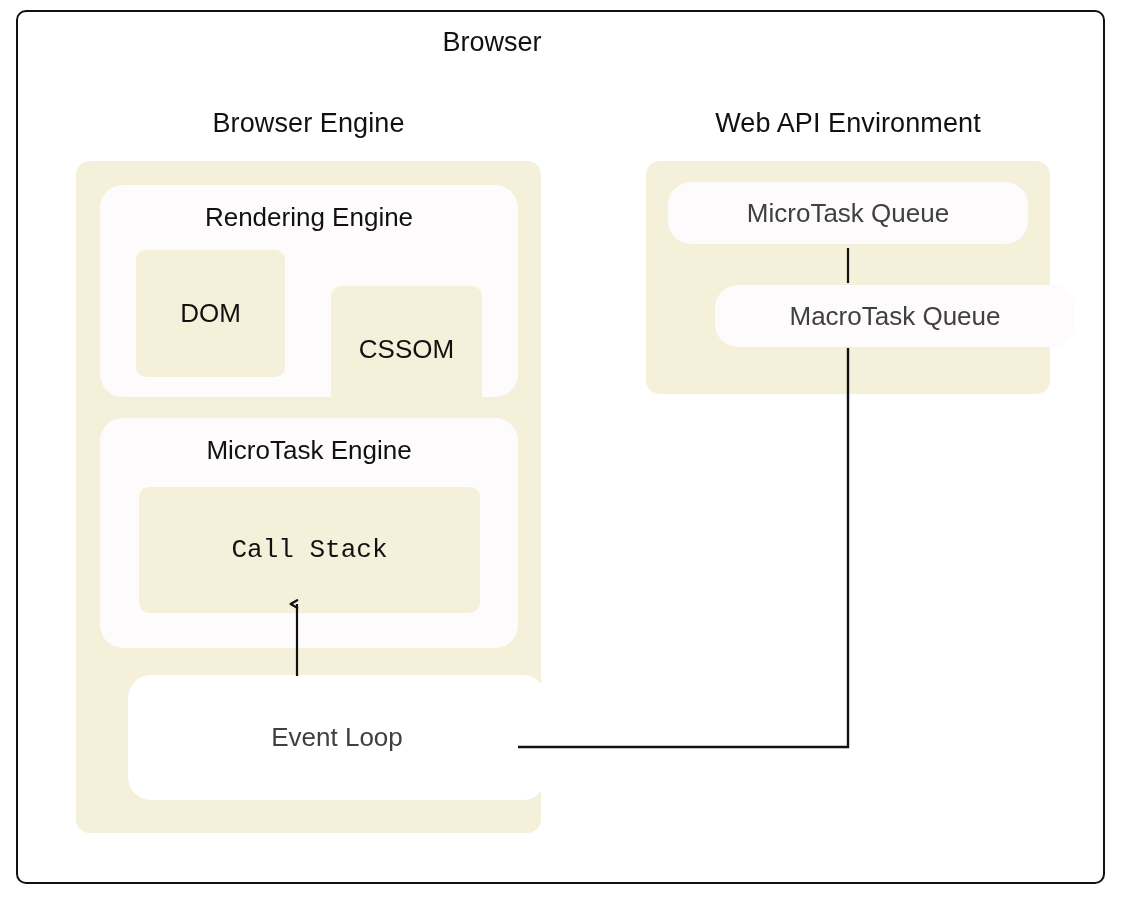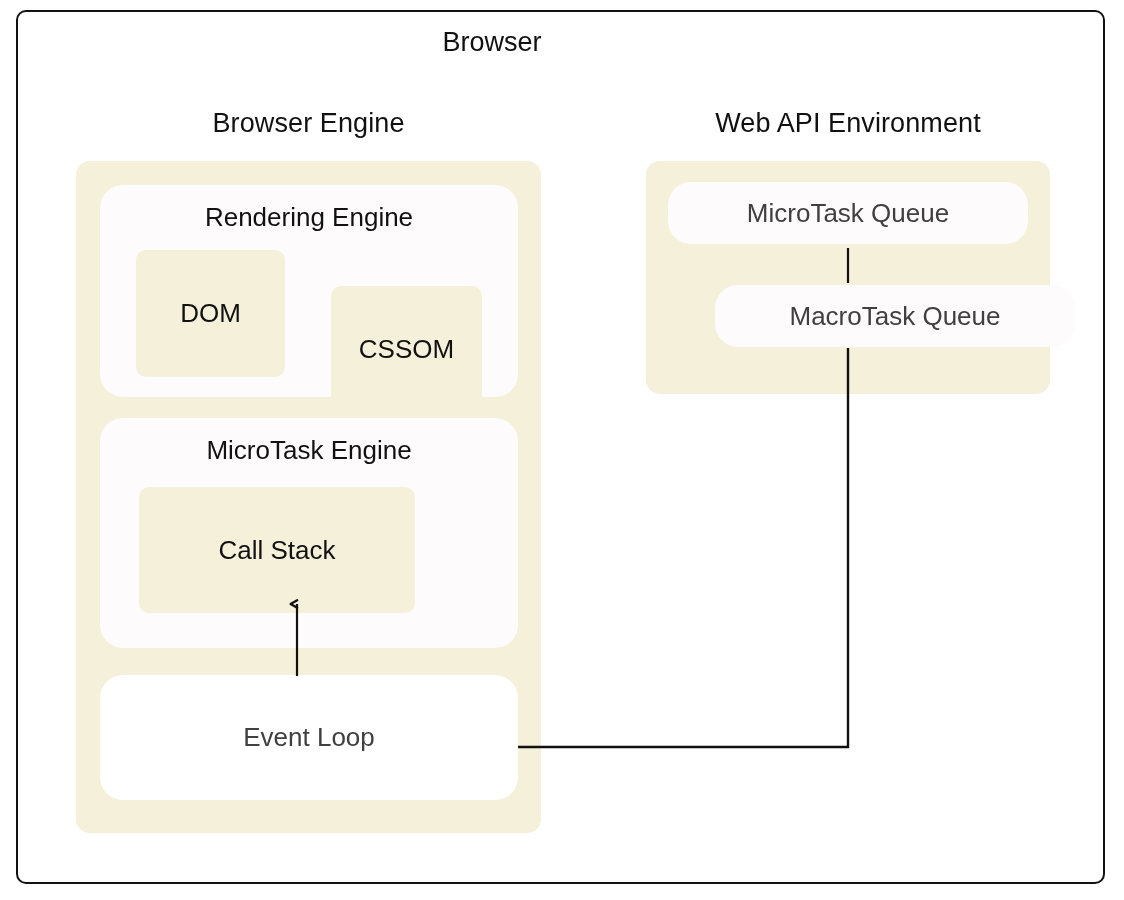--- a/index.html
+++ b/index.html
@@ -72,21 +72,21 @@
     width: 404px;
     height: 233px;
   }
 
   
   .card {
     position: absolute;
     background: #FEFBFC;
     border-radius: 23px;
   }
-  .card.pure-white { background: #FFFFFF; }
+  .card.pure-white { background: #FFFFFF; margin-left: 28px; }
 
   #card-rendering-engine { left: 100px; top: 185px; width: 418px; height: 212px; }
   #card-js-engine       { left: 100px; top: 418px; width: 418px; height: 230px; }
   #card-event-loop      { left: 100px; top: 675px; width: 418px; height: 125px; }
   #card-microtask       { left: 668px; top: 182px; width: 360px; height: 62px; }
   #card-macrotask       { left: 668px; top: 285px; width: 360px; height: 62px; margin-left: 47px; }
 
   
   .card-title {
     position: absolute;
@@ -122,21 +122,21 @@
     border-radius: 10px;
     display: flex;
     align-items: center;
     justify-content: center;
     font-size: 26px;
     color: #111111;
     white-space: nowrap;
   }
   #leaf-dom      { left: 136px; top: 250px; width: 149px; height: 127px; }
   #leaf-cssom    { left: 331px; top: 250px; width: 151px; height: 127px; margin-top: 36px; }
-  #leaf-callstack{ left: 139px; top: 487px; width: 276px; height: 126px; }
+  #leaf-callstack{ left: 139px; top: 487px; width: 341px; height: 126px; font-family: Liberation Mono, monospace; }
 
   
   .connector-svg {
     position: absolute;
     left: 0;
     top: 0;
     width: 1124px;
     height: 900px;
     pointer-events: none;
     overflow: visible;

